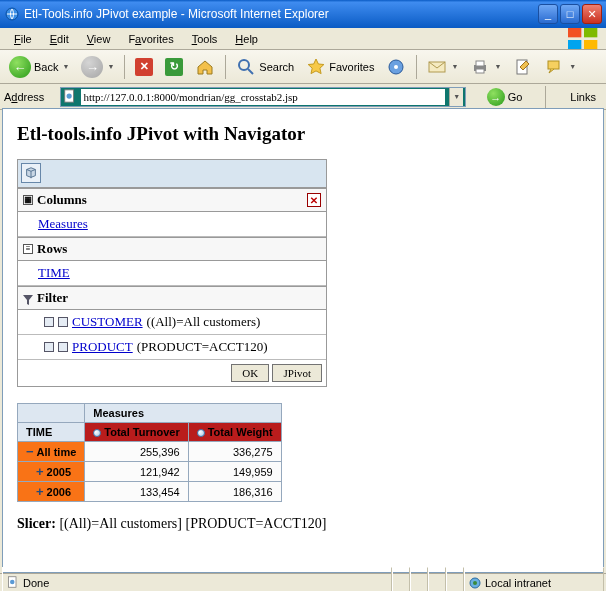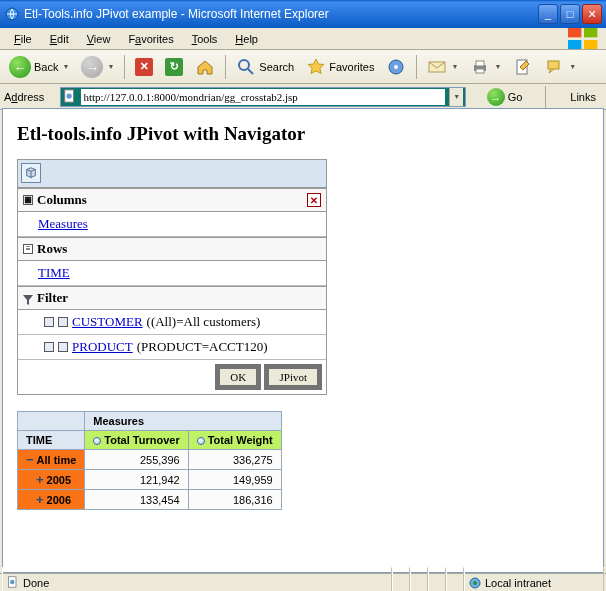--- a/index.html
+++ b/index.html
@@ -216,42 +216,42 @@
     background:#e5ecf4;
     display:inline-block;
   }
   .nav-btns {
     padding: 4px;
     text-align: right;
   }
   .nav-btns button {
     font-family: Tahoma; font-size:11px;
     background:#ece9d8;
-    border:5px solid #737373;
+    border:1px solid #737373;
     padding: 2px 10px;
     cursor:default;
   }
   
   .pivot {
     margin-top: 16px;
     border-collapse: collapse;
     font-family: Tahoma, sans-serif;
     font-size: 11px;
   }
   .pivot th, .pivot td {
     border: 1px solid #95a8bd;
     padding: 3px 8px;
   }
   .pivot .hdr {
     background: #dde7f1;
     font-weight: bold;
     text-align: left;
   }
   .pivot .corner { background:#dde7f1; }
-  .pivot .mhdr { background:#bef264; font-weight:bold; text-align:right;}
+  .pivot .mhdr { background:#b91c1c; font-weight:bold; text-align:right;}
   .pivot .val { text-align: right; background:#fbfbfb;}
   .pivot .rowh {
     background:#f97316; font-weight:bold; text-align:left;
     white-space:nowrap;
   }
   .dot {
     width:8px; height:8px; border-radius:50%;
     border:1px solid #3a6ea5;
     display:inline-block; vertical-align:middle;
     margin-right:3px;
@@ -510,20 +510,23 @@
       <td class="val">149,959</td>
     </tr>
     <tr>
       <td class="rowh" style="padding-left:18px"><span class="drill">+</span><span>2006</span></td>
       <td class="val">133,454</td>
       <td class="val">186,316</td>
     </tr>
   </tbody>
     </table>
 
+  <div class="slicer">
+    <b>Slicer:</b><span> [(All)=All customers] [PRODUCT=ACCT120]</span>
+  </div>
 </div>
 
 <div class="statusbar">
   <div class="status-cell main">
     <span>
       <svg width="12" height="12" viewBox="0 0 16 16">
           <rect x="2" y="1" width="10" height="14" fill="#fff" stroke="#7a7a7a"></rect>
           <circle cx="7" cy="8" r="3" fill="#5a9ad5"></circle>
         </svg>
     </span>

